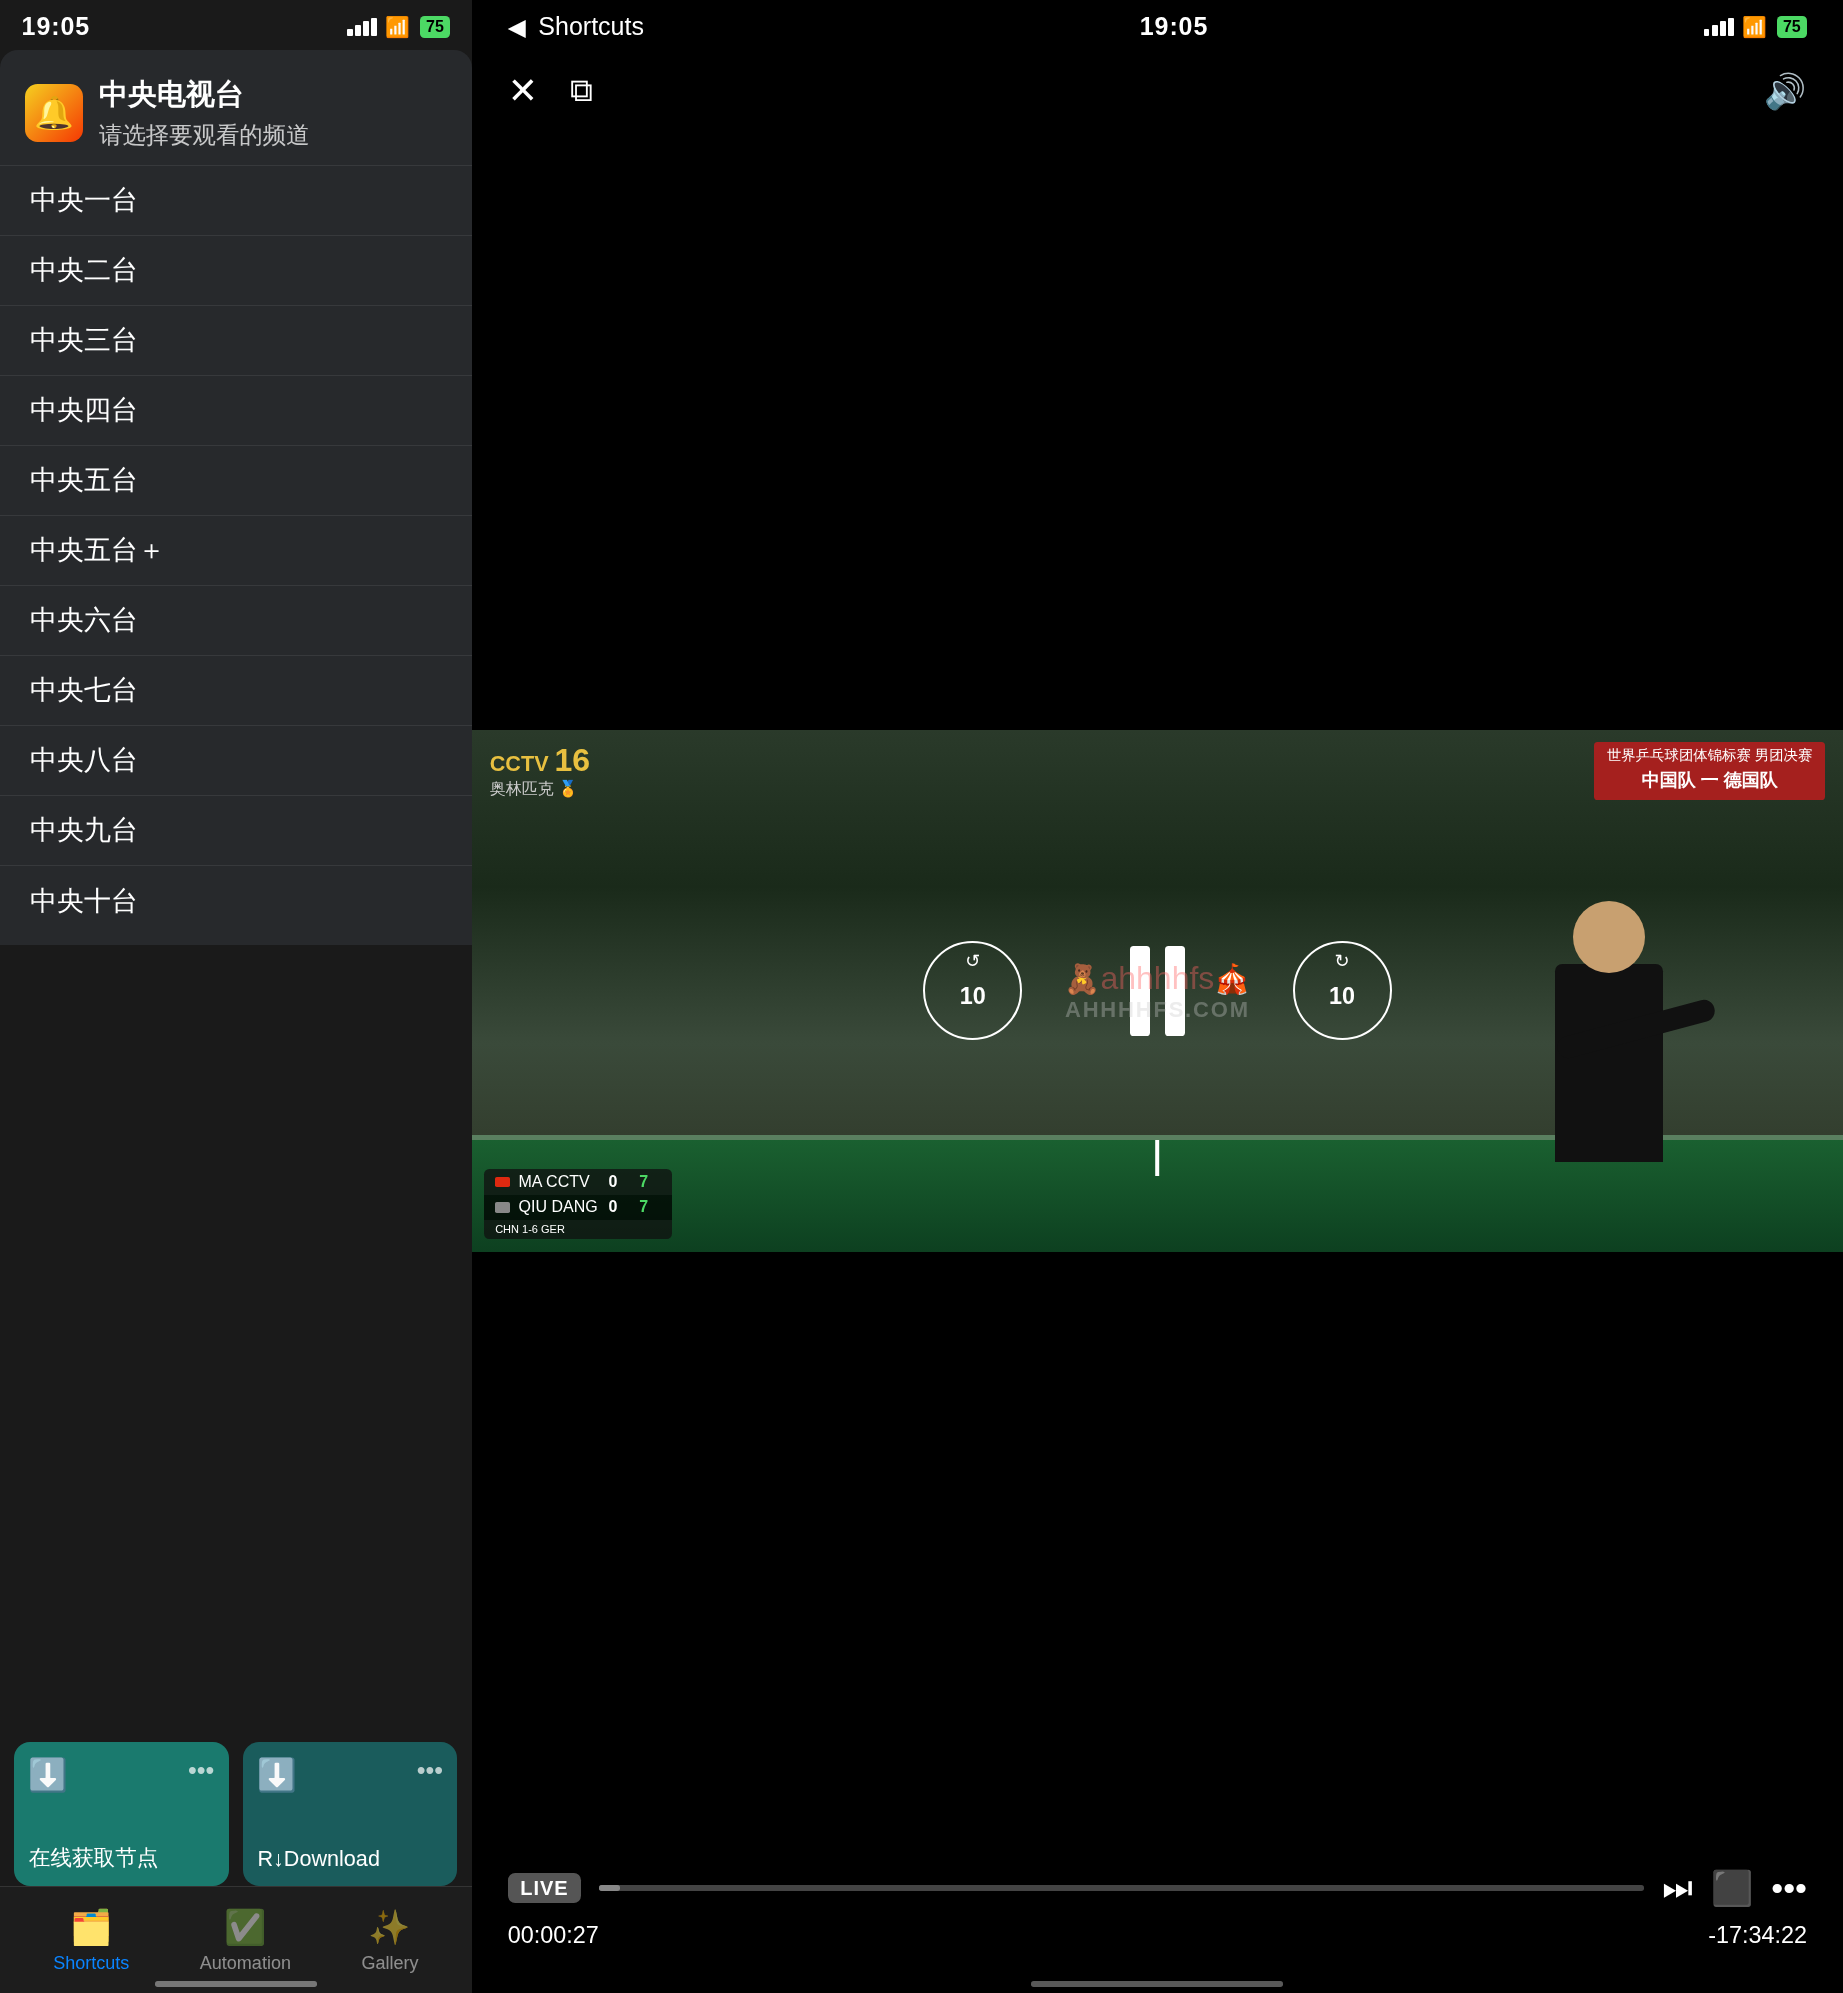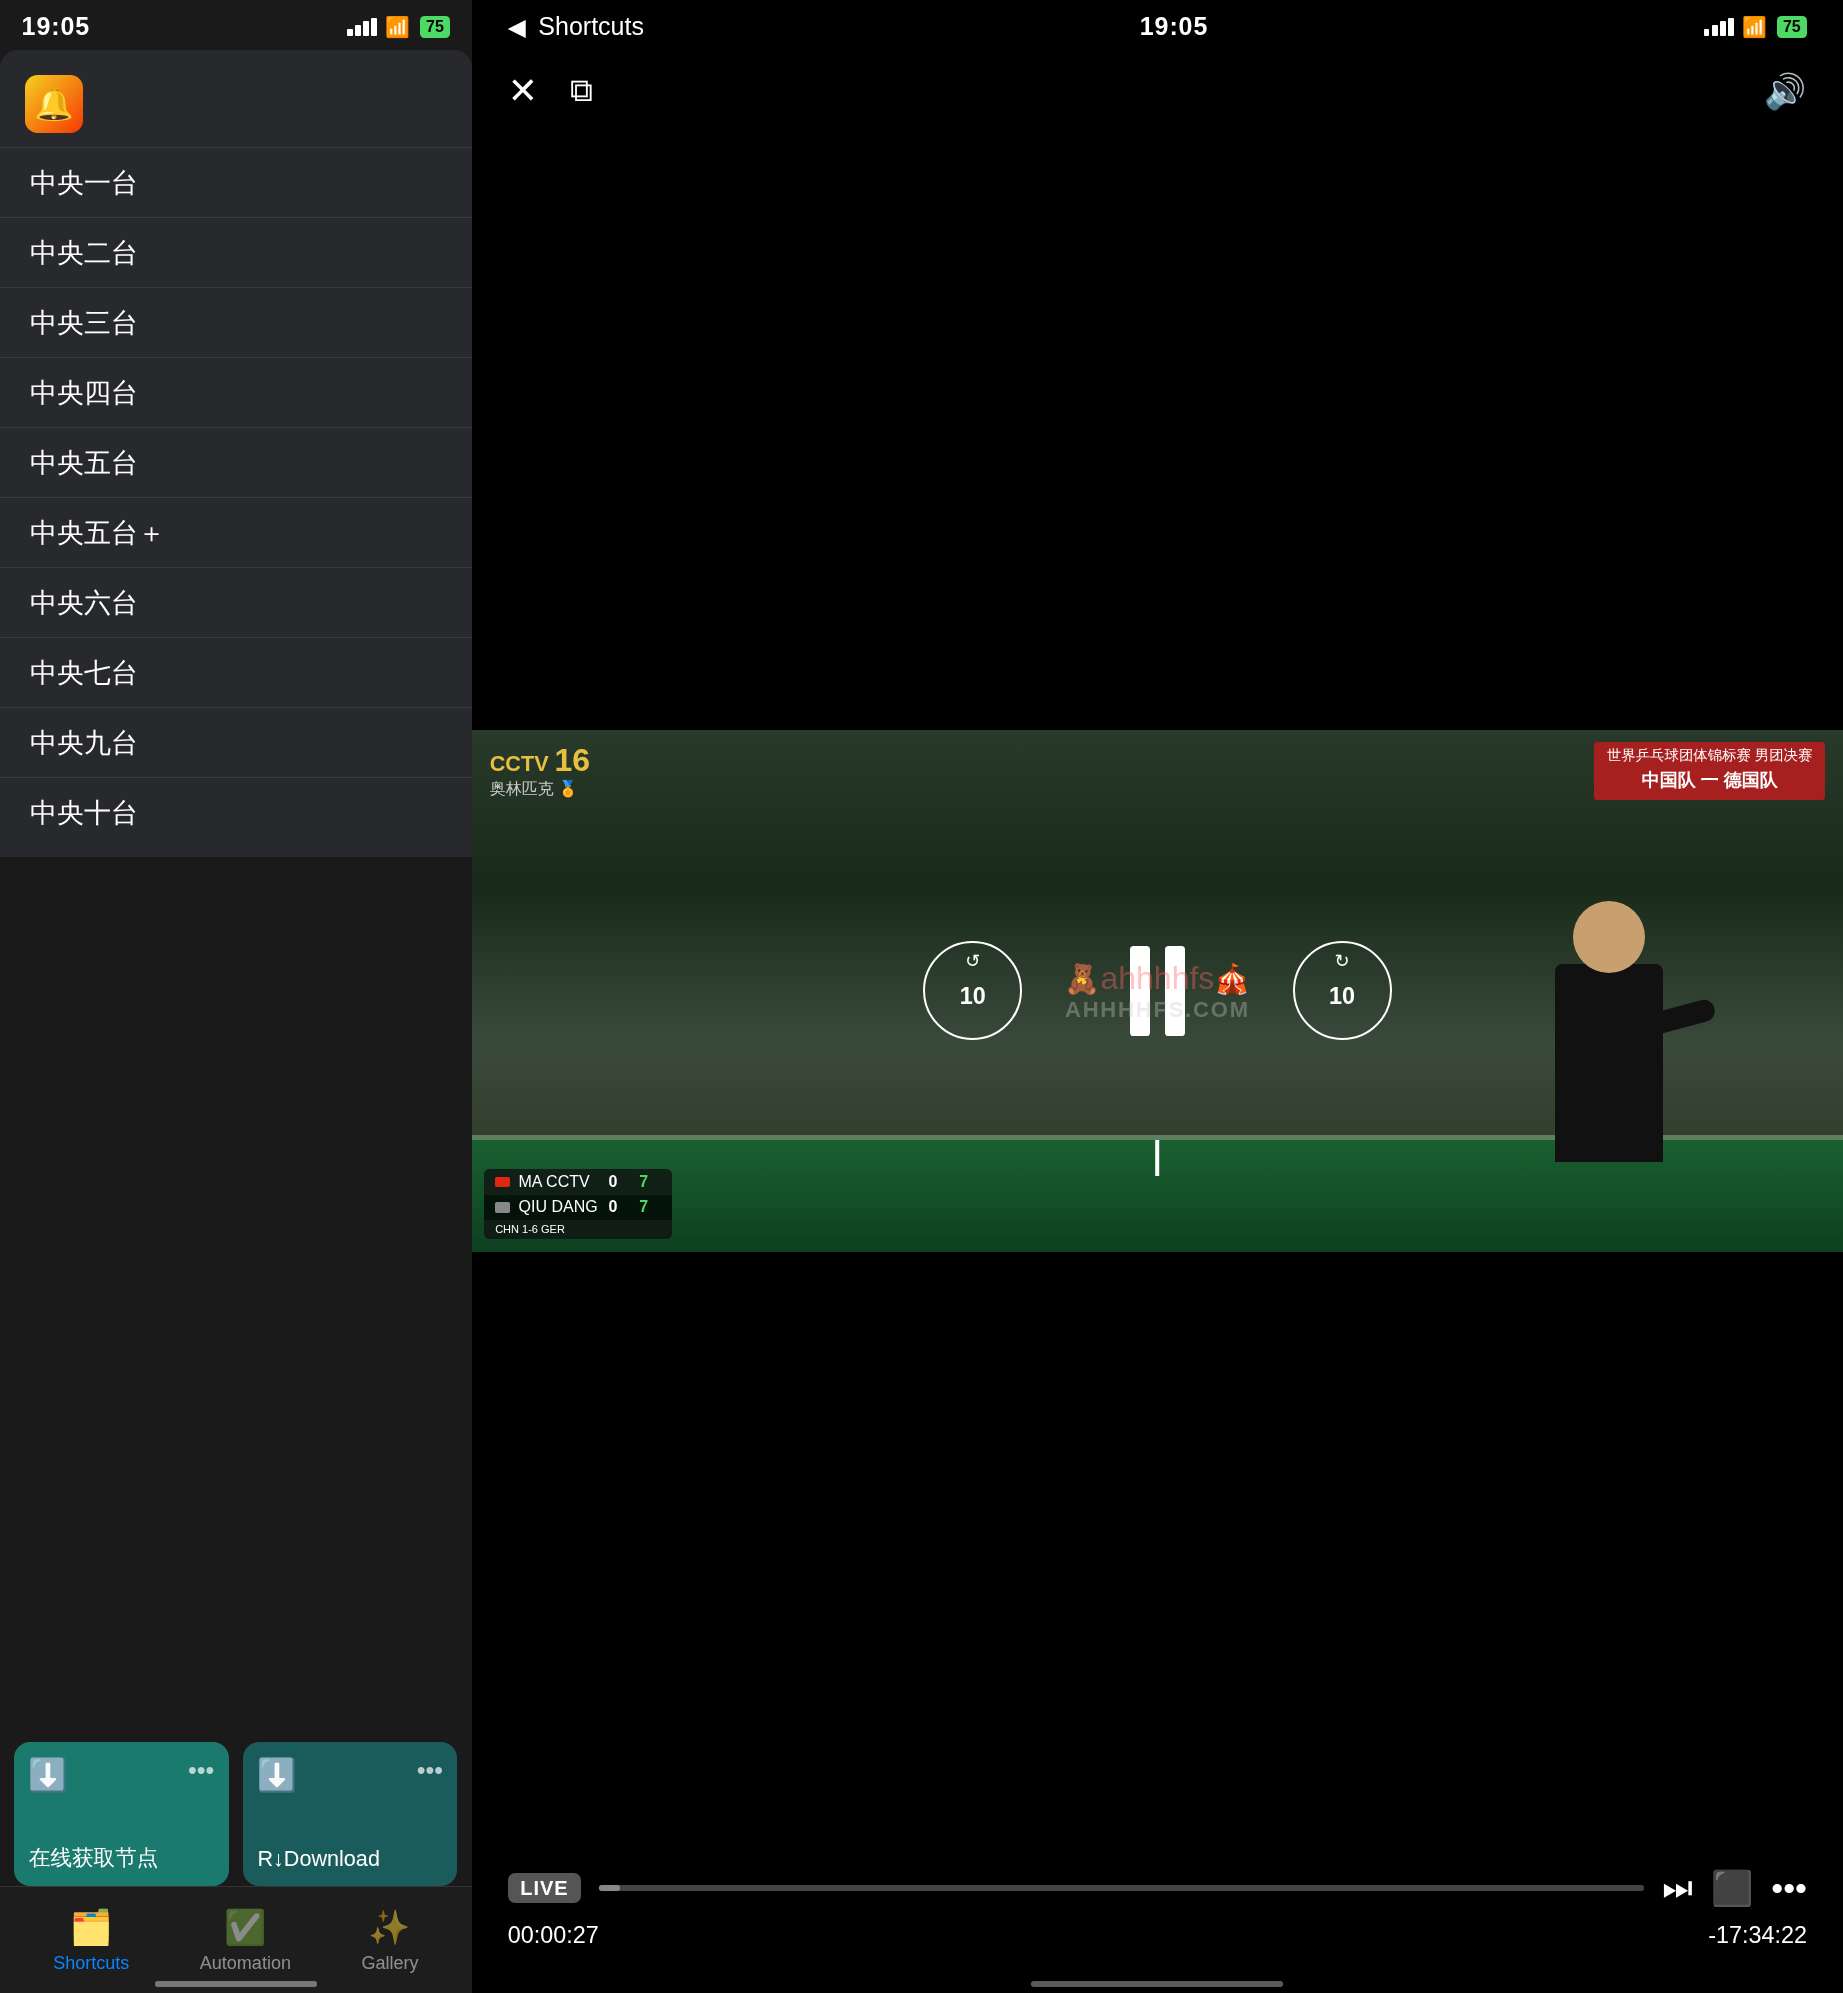--- a/index.html
+++ b/index.html
@@ -664,20 +664,24 @@
         <span class="status-icon">📶</span>
         <span class="battery-badge">75</span>
       </div>
     </div>
 
     <div class="channel-modal">
       <div class="modal-header">
         <div class="app-icon">
           <span>🔔</span>
         </div>
+        <div>
+          <div class="modal-title">中央电视台</div>
+          <div class="modal-subtitle">请选择要观看的频道</div>
+        </div>
       </div>
       <div class="channel-list">
 
       <div class="channel-item">
             <span class="channel-name">中央一台</span>
           </div>
           <div class="channel-item">
             <span class="channel-name">中央二台</span>
           </div>
           <div class="channel-item">
@@ -690,20 +694,23 @@
             <span class="channel-name">中央五台</span>
           </div>
           <div class="channel-item">
             <span class="channel-name">中央五台＋</span>
           </div>
           <div class="channel-item">
             <span class="channel-name">中央六台</span>
           </div>
           <div class="channel-item">
             <span class="channel-name">中央七台</span>
+          </div>
+          <div class="channel-item">
+            <span class="channel-name">中央八台</span>
           </div>
           <div class="channel-item">
             <span class="channel-name">中央九台</span>
           </div>
           <div class="channel-item">
             <span class="channel-name">中央十台</span>
           </div>
         </div>
     </div>
 

